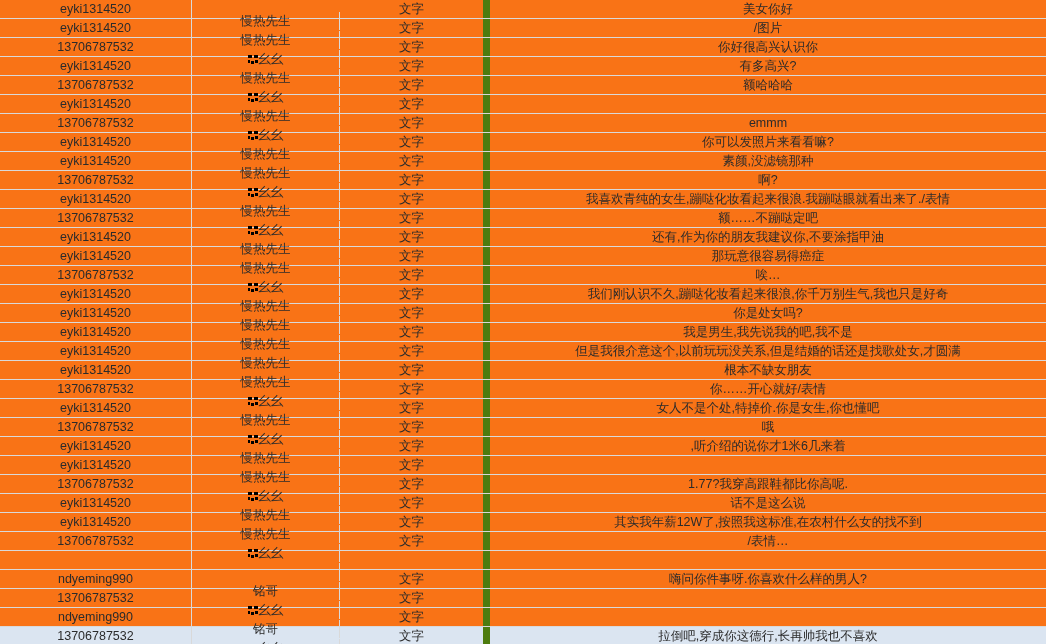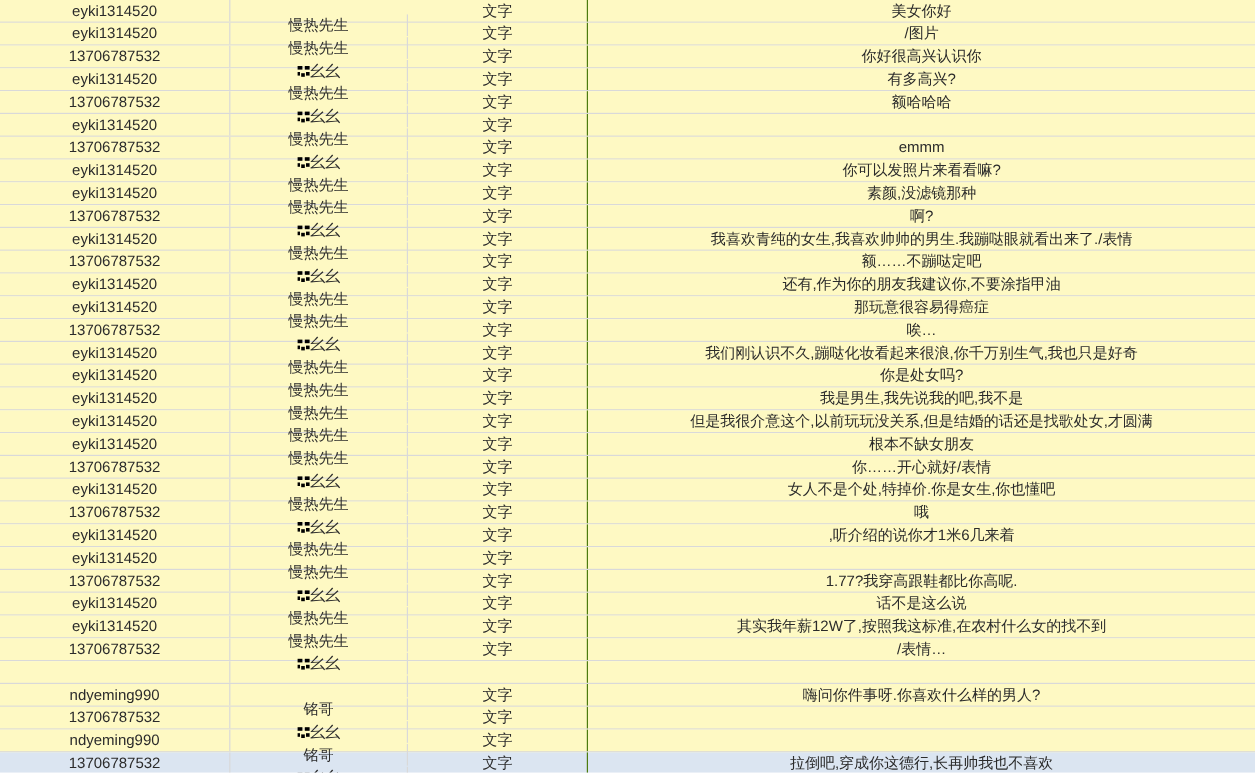--- a/index.html
+++ b/index.html
@@ -12,37 +12,37 @@
     font-family: "Liberation Sans", "DejaVu Sans", sans-serif;
     font-size: 12.5px;
     color: #2b2b2b;
   }
   .row {
     display: flex;
     width: 1046px;
     height: 19px;
     box-sizing: border-box;
     border-bottom: 1px solid #d9d9d9;
-    background: #fef9c3;
+    background: #f97316;
   }
   .row.highlighted { background: #dbe5f1; }
   .cell {
     box-sizing: border-box;
     height: 18px;
     line-height: 18px;
     text-align: center;
     white-space: nowrap;
     overflow: hidden;
     display: flex;
     align-items: center;
     justify-content: center;
   }
   .c0 { width: 192px; border-right: 1px solid #d9d9d9; }
   .c1 { width: 148px; border-right: 1px solid #d9d9d9; margin-top: 12px; }
-  .c2 { width: 150px; border-right: 1px solid #4d7c0f; align-items: center; }
+  .c2 { width: 150px; border-right: 7px solid #4d7c0f; align-items: center; }
   .c3 { width: 556px; flex: 1; }
   .tofu {
     display: inline-block;
     width: 10px;
     height: 9px;
     margin-right: 1px;
     background-image:
       linear-gradient(#000, #000),
       linear-gradient(#000, #000),
       linear-gradient(#000, #000),
@@ -203,21 +203,21 @@
         <div class="cell c0">
           <span>eyki1314520</span>
         </div>
         <div class="cell c1">
           <span>慢热先生</span>
         </div>
         <div class="cell c2">
           <span>文字</span>
         </div>
         <div class="cell c3">
-          <span>我喜欢青纯的女生,我喜欢帅帅的男生.我蹦哒眼就看出来了./表情</span>
+          <span>我喜欢青纯的女生,蹦哒化妆看起来很浪.我蹦哒眼就看出来了./表情</span>
         </div>
       </div>
       <div class="row">
         <div class="cell c0">
           <span>13706787532</span>
         </div>
         <div class="cell c1">
           <span class="tofu"></span>
           <span>幺幺</span>
         </div>

